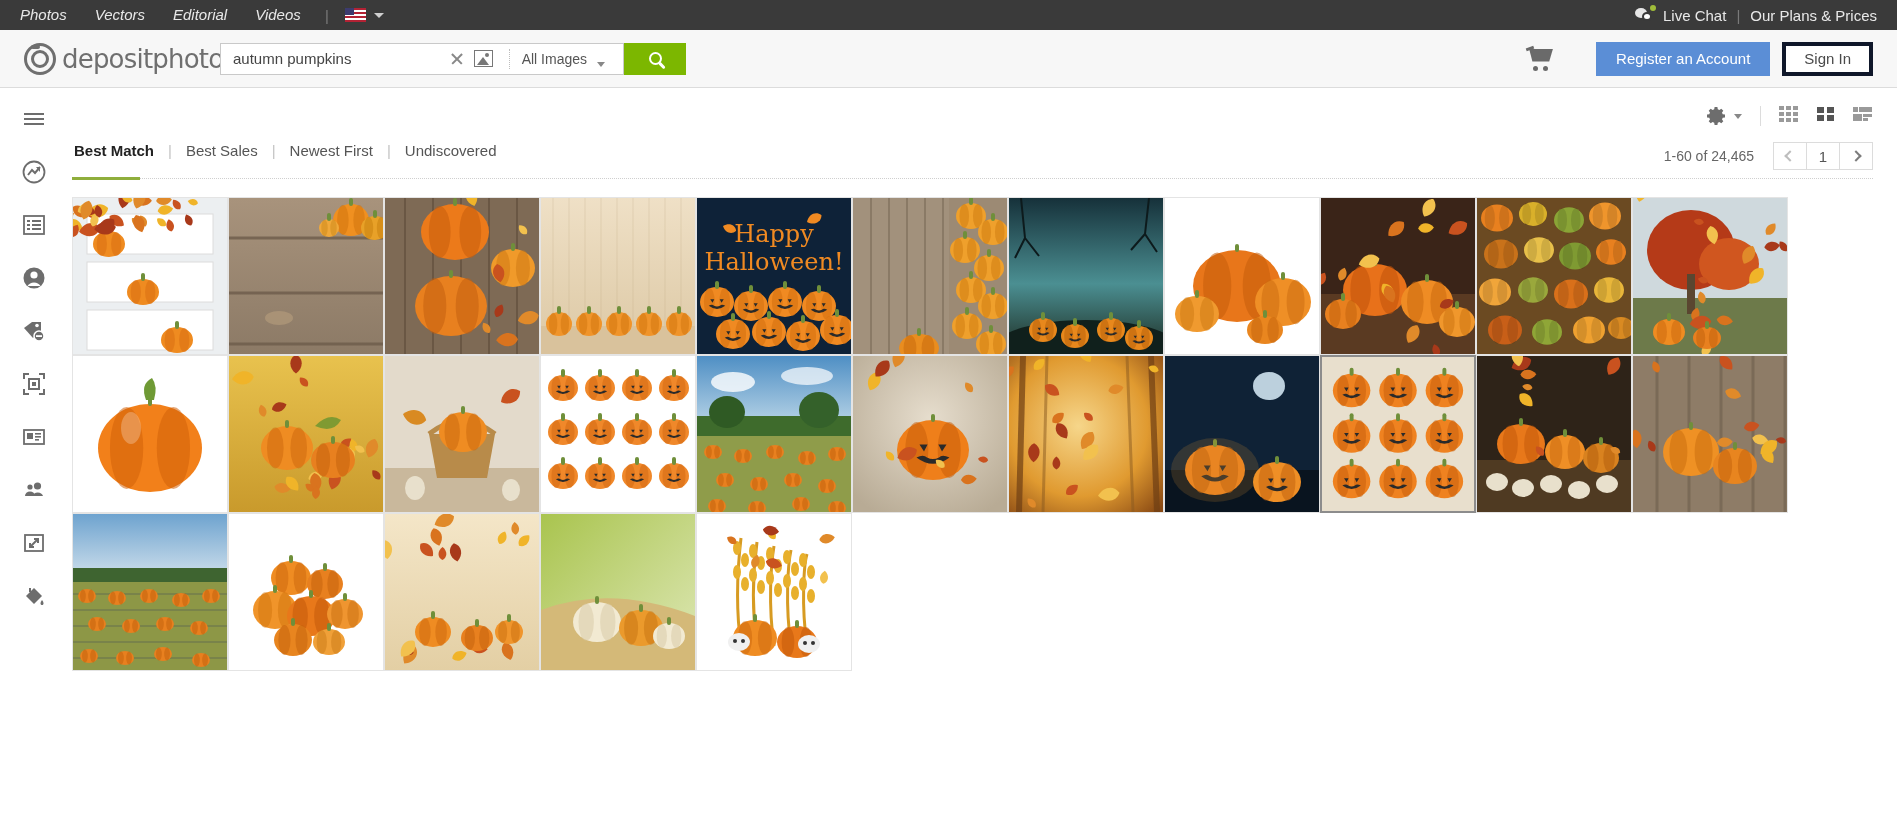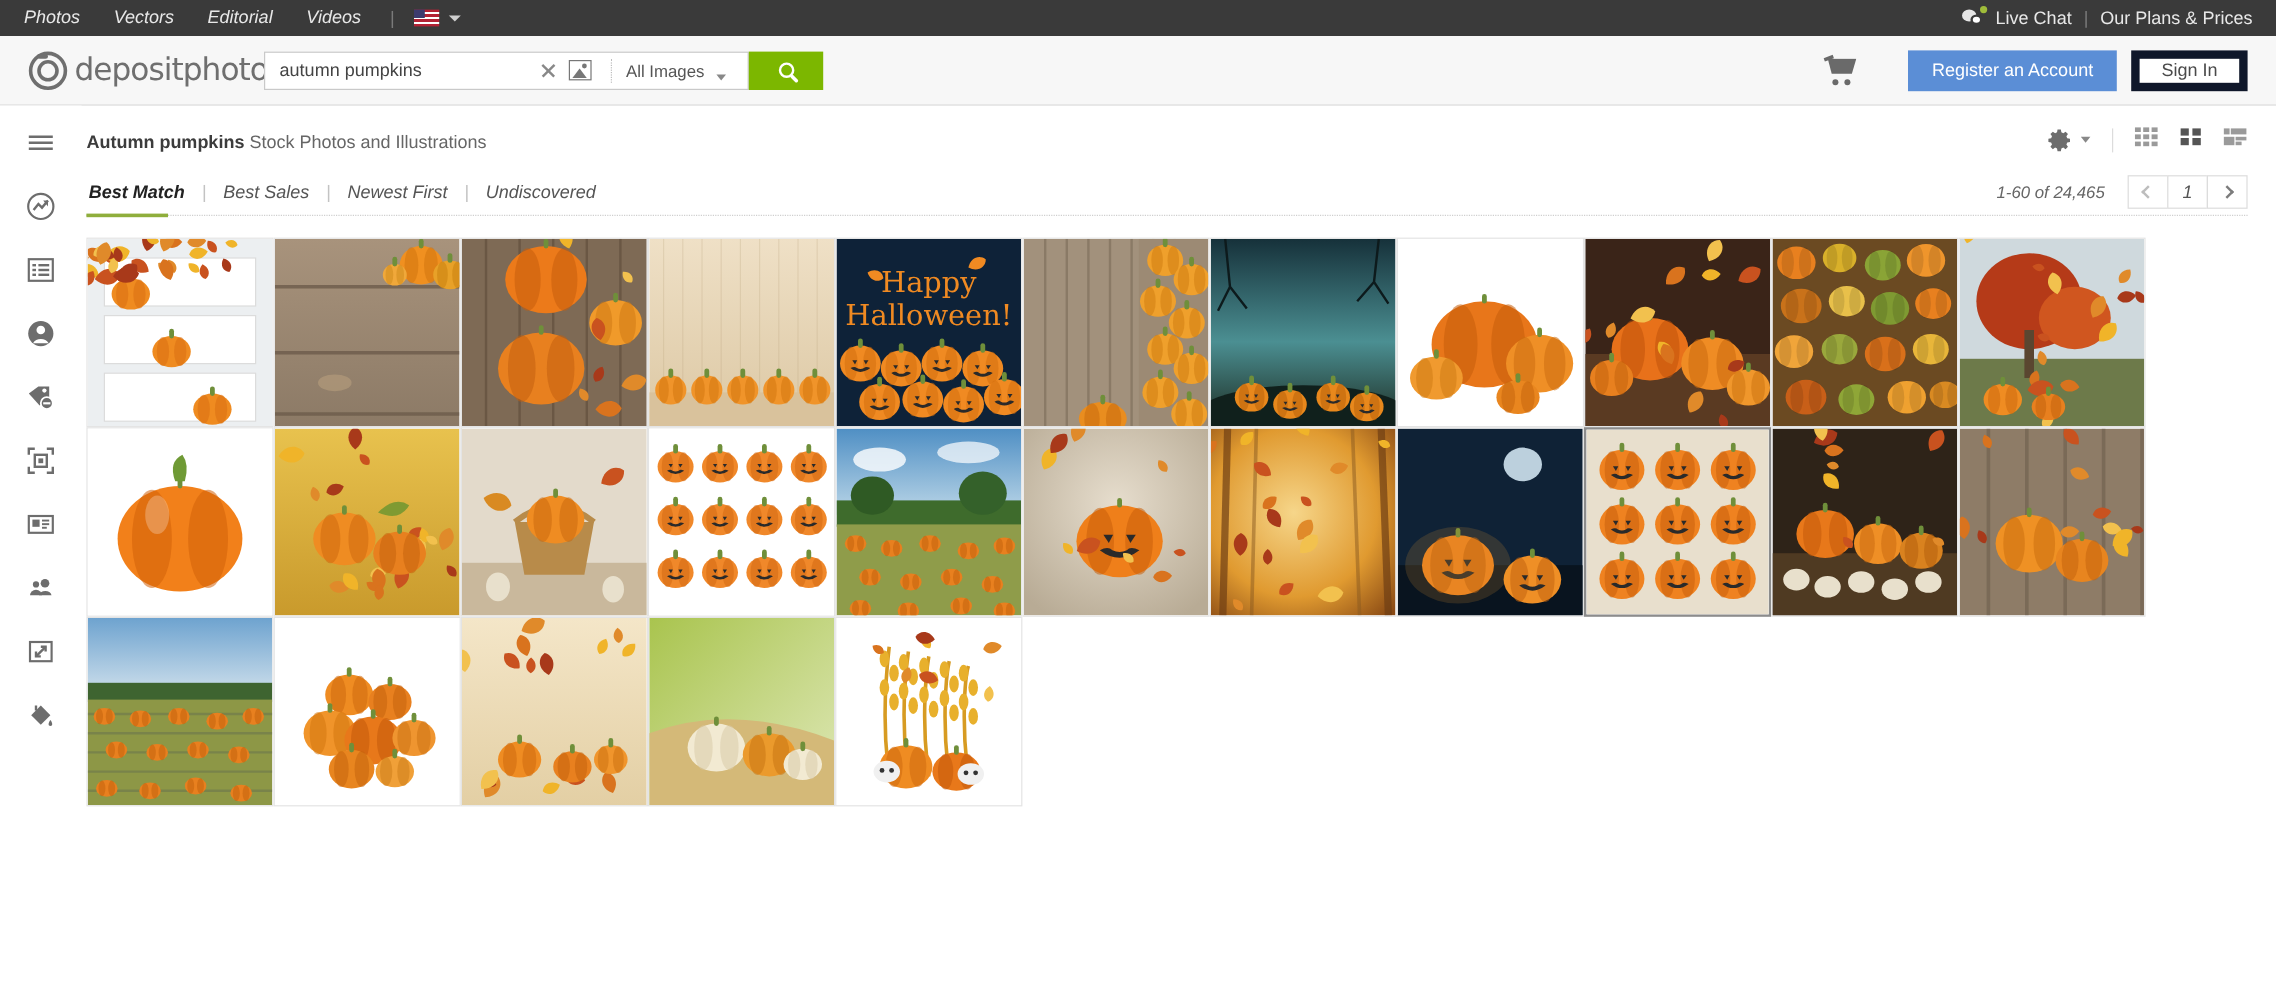--- a/index.html
+++ b/index.html
@@ -139,41 +139,41 @@
   }
   .cart .w1, .cart .w2 {
     position:absolute; bottom:0; width:5px;height:5px;border-radius:50%;background:#6a6a6a;
   }
   .cart .w1 { left:7px; } .cart .w2 { left:17px; }
   .btn-register {
     background: #5b8ed6; color:#fff; border:none; height: 34px; padding: 0 20px;
     font-size: 15px; cursor:pointer; font-family:"Liberation Sans",sans-serif;
   }
   .btn-signin {
-    background:#fff; color:#4a4a4a; border:7px solid #0f172a; height: 34px; padding: 0 18px;
+    background:#fff; color:#4a4a4a; border:4px solid #0f172a; height: 34px; padding: 0 18px;
     font-size: 15px; cursor:pointer; margin-left: 12px; font-family:"Liberation Sans",sans-serif;
   }
 
   
   .body-wrap { display:flex; height: calc(825px - 30px - 59px); }
   .sidebar {
     width: 68px; flex: none; padding-top: 18px;
     display:flex; flex-direction: column; align-items:center; gap: 27px;
     background:#fff;
   }
   .sb-icon { width: 26px; height: 26px; color:#6d6d6d; cursor:pointer; }
   .sb-icon svg { display:block; }
 
   .content { flex: 1; padding: 0 24px 0 4px; min-width: 0; }
 
   .title-row { padding-top: 22px; font-size: 15px; color:#666; }
   .title-row b { color:#3c3c3c; }
 
   .tabs-row {
-    margin-top: 16px; display:flex; align-items:center; position: relative; height: 34px; font-style: italic;
+    margin-top: 16px; display:flex; align-items:flex-start; position: relative; height: 34px;
   }
   .tabs { display:flex; align-items:center; font-size: 15px; color:#555; }
   .tab { padding: 0 2px; cursor: pointer; }
   .tab.active { color:#222; font-weight: bold; }
   .tab-sep { color:#c3c3c3; padding: 0 12px; }
   .pager { margin-left:auto; display:flex; align-items:center; gap: 0; }
   .pager .count { font-size: 14px; color:#666; margin-right: 20px; }
   .pg-btn {
     width: 34px; height: 28px; border:1px solid #dcdcdc; background:#fff;
     display:flex;align-items:center;justify-content:center; cursor:pointer; margin-left:-1px;
@@ -355,24 +355,20 @@
           <path d="M5 13 L13 5 L21 13 L13 21 Z" fill="#6d6d6d"></path>
           <line x1="9" y1="5" x2="9" y2="9" stroke="#6d6d6d" stroke-width="2"></line>
           <path d="M21 17 C23 19.5 23 22 21 22 C19 22 19 19.5 21 17 Z" fill="#6d6d6d"></path>
         </svg>
     </div>
   </div>
 
   <div class="content">
 
     <div style="display:flex;align-items:flex-start;">
-      <div class="title-row">
-        <b>Autumn pumpkins</b>
-        <span>Stock Photos and Illustrations</span>
-      </div>
       <div style="margin-left:auto;display:flex;align-items:center;gap:0;padding-top:18px;">
         <span style="display:flex;align-items:center;gap:8px;cursor:pointer;">
           <svg width="20" height="20" viewBox="0 0 20 20">
             <path fill="#6d6d6d" d="M10 6.2a3.8 3.8 0 1 0 0 7.6 3.8 3.8 0 0 0 0-7.6zm0 5.6a1.8 1.8 0 1 1 0-3.6 1.8 1.8 0 0 1 0 3.6z"></path>
             <path fill="#6d6d6d" d="M8.6 1h2.8l.4 2.3 1.6.7 1.9-1.3 2 2-1.3 1.9.7 1.6 2.3.4v2.8l-2.3.4-.7 1.6 1.3 1.9-2 2-1.9-1.3-1.6.7-.4 2.3H8.6l-.4-2.3-1.6-.7-1.9 1.3-2-2 1.3-1.9-.7-1.6L1 11.4V8.6l2.3-.4.7-1.6-1.3-1.9 2-2 1.9 1.3 1.6-.7z"></path>
           </svg>
           <span class="caret-sm"></span>
         </span>
         <span style="width:1px;height:20px;background:#dcdcdc;margin:0 18px;"></span>
         <span style="cursor:pointer;margin-right:18px;">

